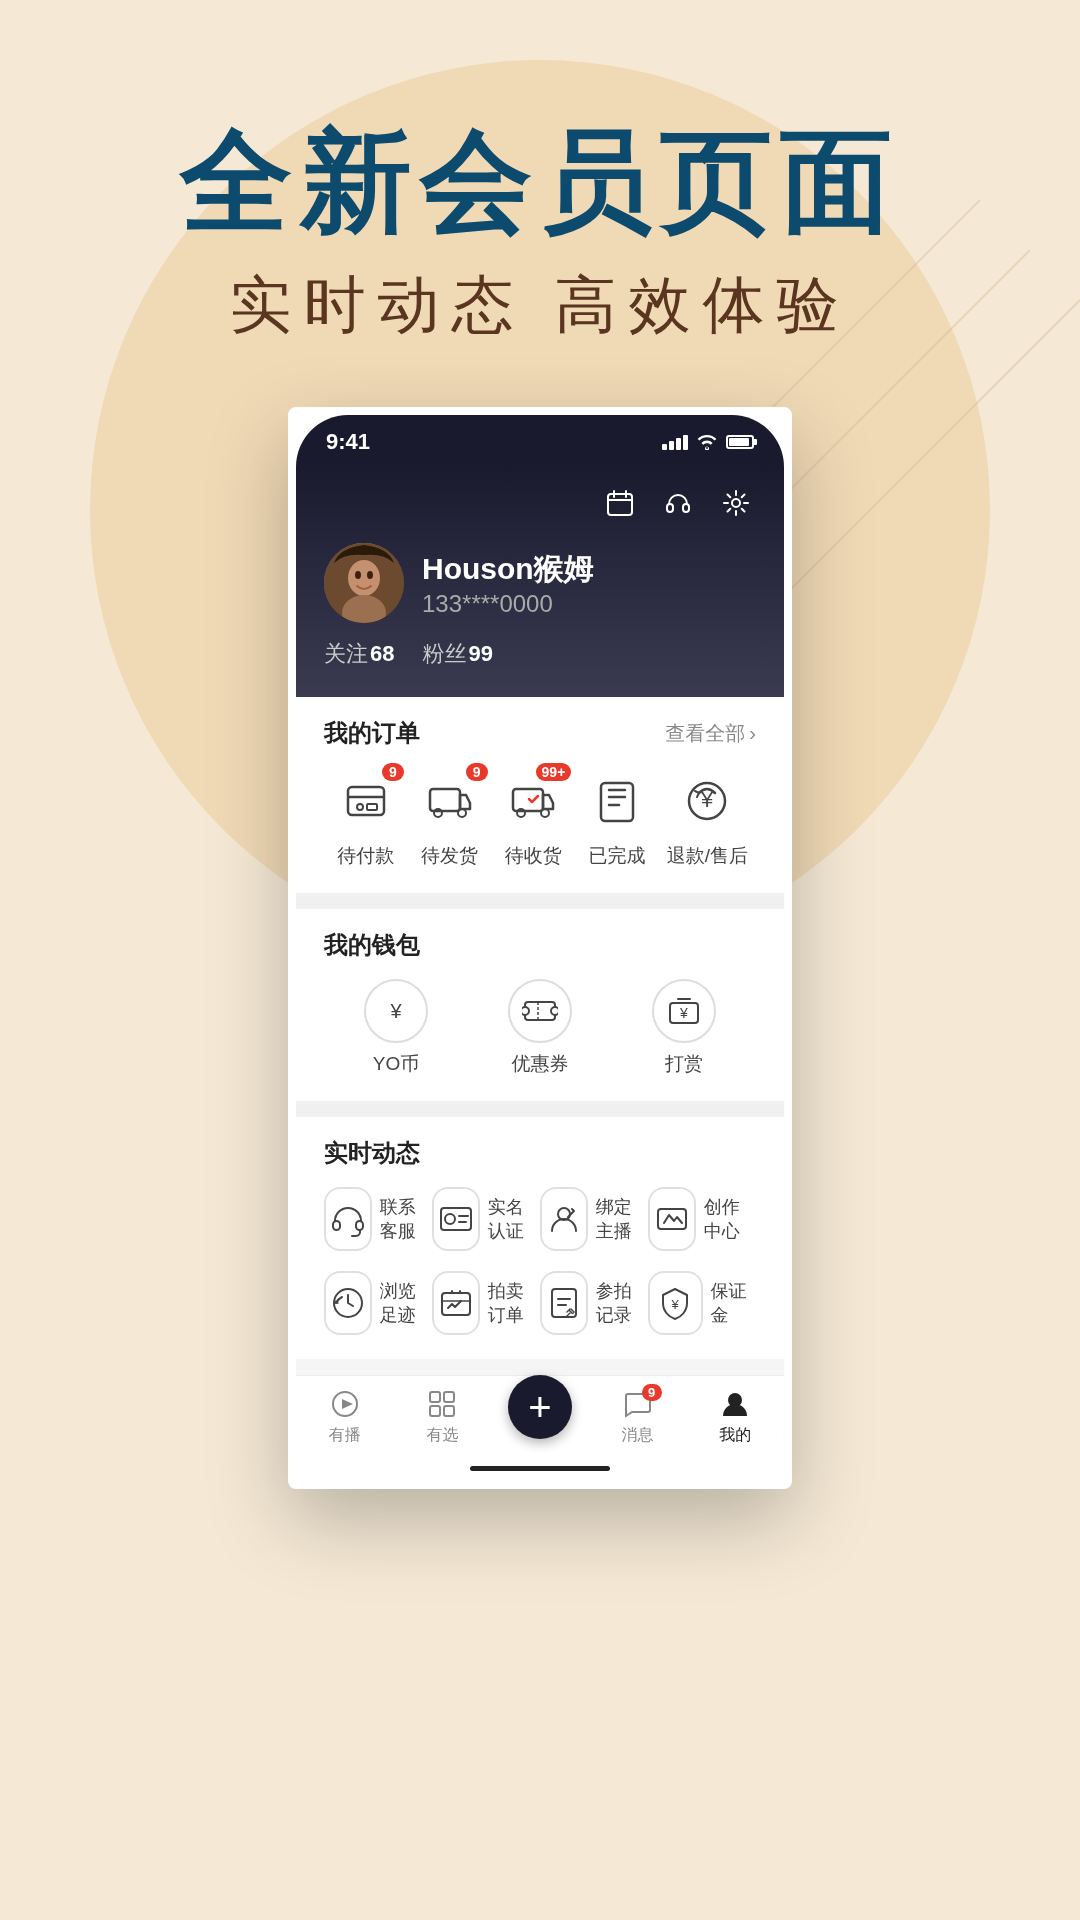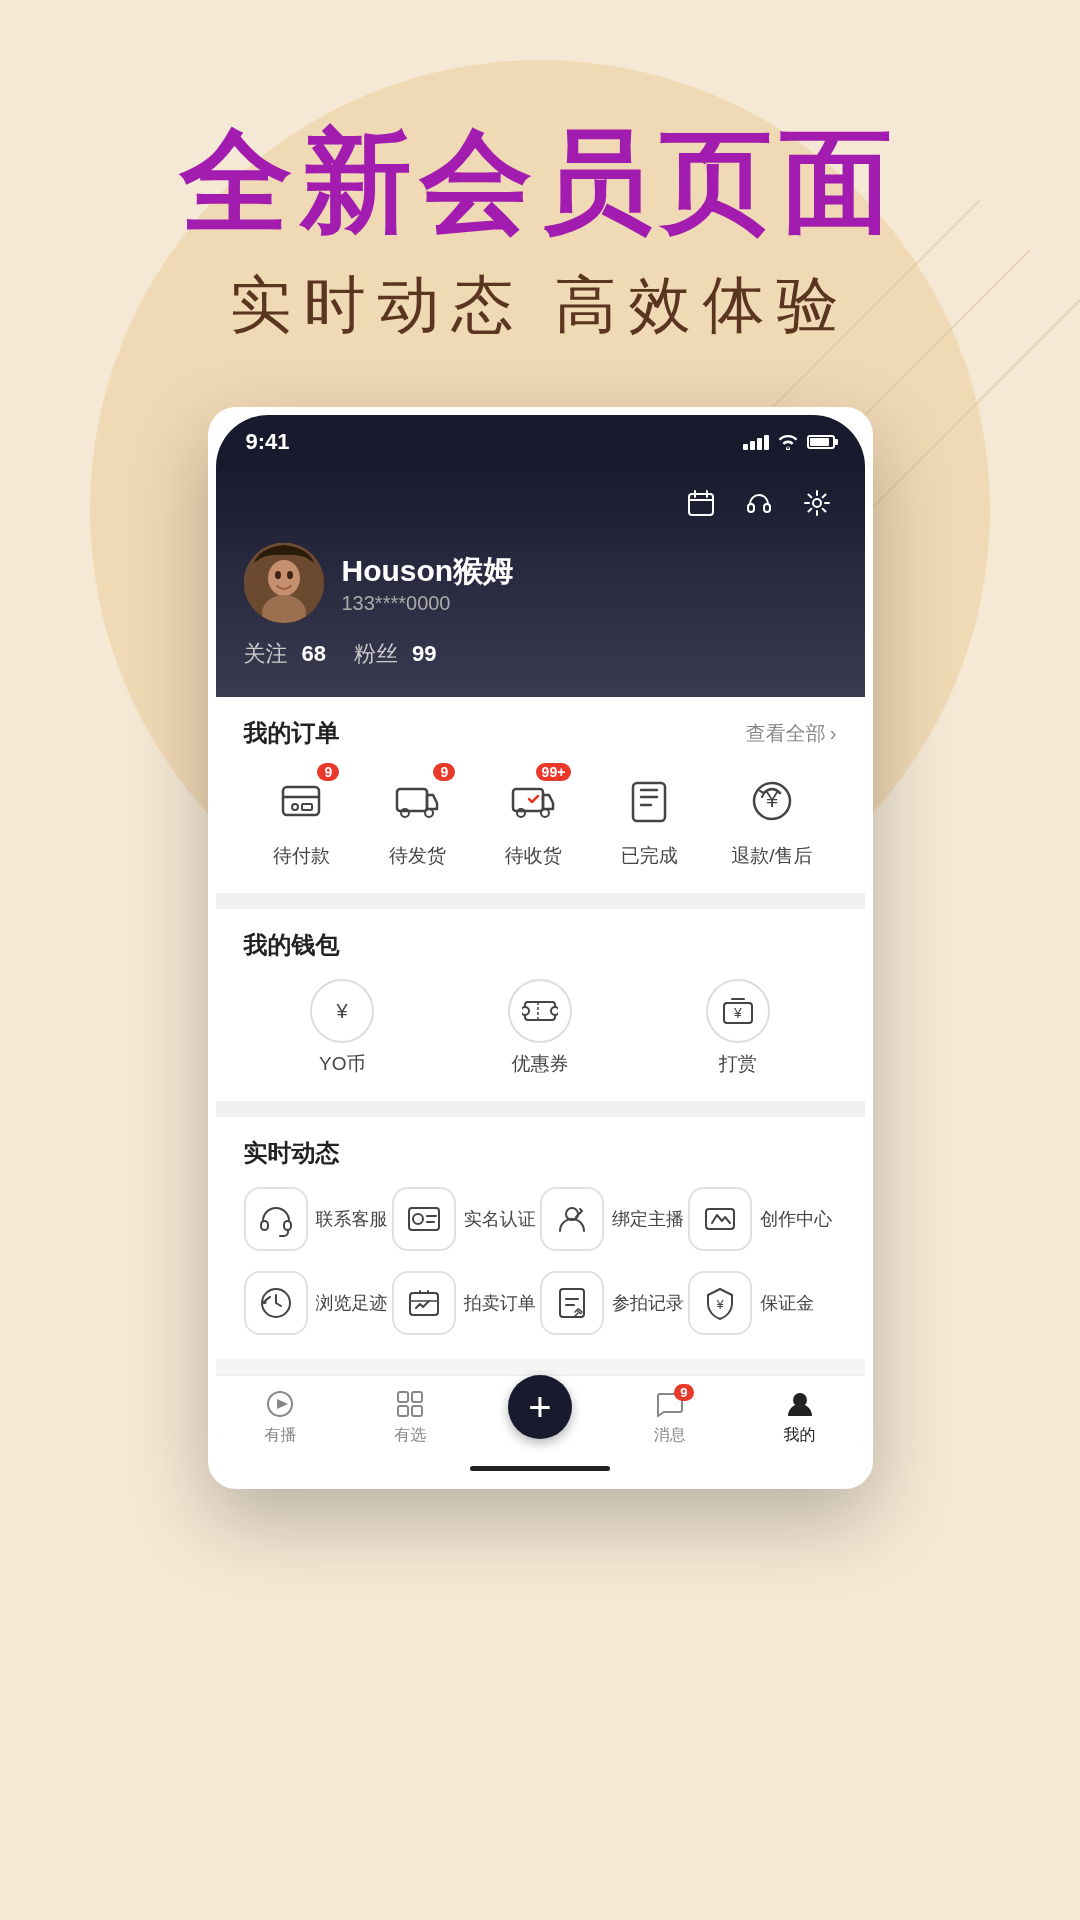--- a/index.html
+++ b/index.html
@@ -40,44 +40,44 @@
     
     .hero-section {
       position: relative;
       z-index: 2;
       text-align: center;
       padding-top: 120px;
     }
     .hero-title {
       font-size: 112px;
       font-weight: 900;
-      color: #a21caf;
+      color: #0c4a6e;
       letter-spacing: 8px;
       line-height: 1.1;
     }
     .hero-subtitle {
       font-size: 62px;
       font-weight: 500;
       color: #5a3520;
       margin-top: 20px;
       letter-spacing: 12px;
     }
 
     
     .phone-container {
       position: relative;
       z-index: 2;
       display: flex;
       justify-content: center;
       margin-top: 60px;
     }
     .phone-frame {
-      width: 665px;
+      width: 504px;
       background: #fff;
-      border-radius: 28px;
+      border-radius: 8px;
       box-shadow: 0 30px 80px rgba(0,0,0,0.25);
       overflow: hidden;
       position: relative;
       border: 8px solid #fff;
     }
     .phone-inner {
       background: #f5f5f5;
       border-radius: 52px;
       overflow: hidden;
     }
@@ -188,34 +188,34 @@
       height: 100%;
       background: linear-gradient(160deg, #9b8060 0%, #6b4a30 40%, #3d2010 100%);
       position: relative;
     }
     .user-name {
       font-size: 30px;
       font-weight: 700;
       color: #fff;
     }
     .user-phone {
-      font-size: 20px;
+      font-size: 24px;
       color: #aaa;
     }
 
     
     .follow-stats {
       display: flex;
       gap: 28px;
       color: #fff;
       font-size: 22px;
     }
     .follow-item {
       display: flex;
-      gap: 14px;
+      gap: 2px;
       align-items: baseline;
     }
     .follow-label { color: #ccc; }
     .follow-count { font-weight: 600; }
 
     
     .content-area {
       background: #f0f0f0;
     }
 

